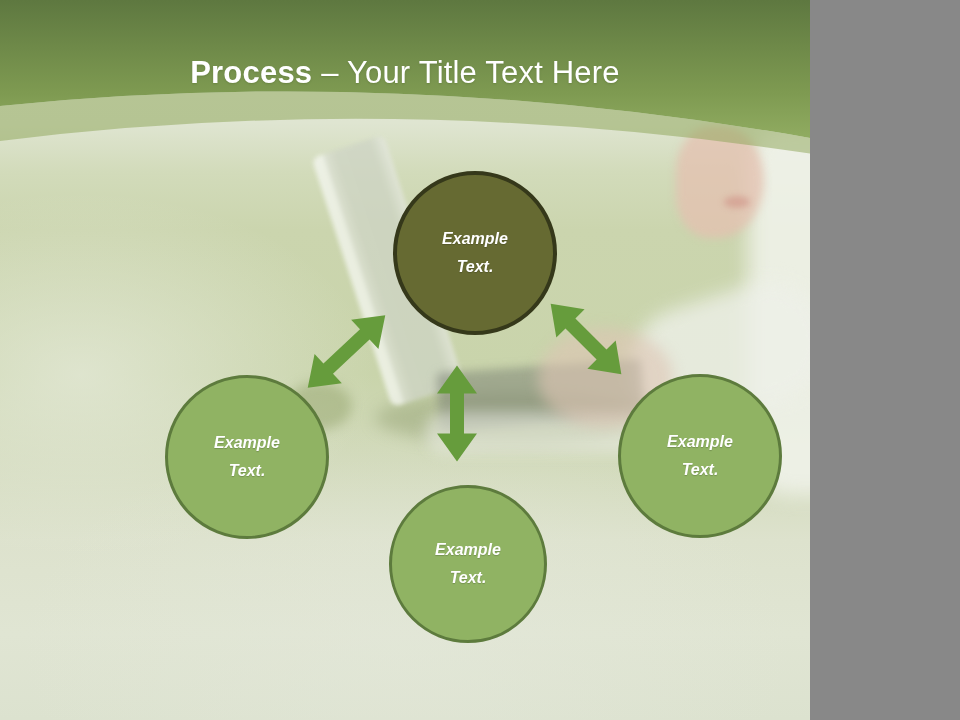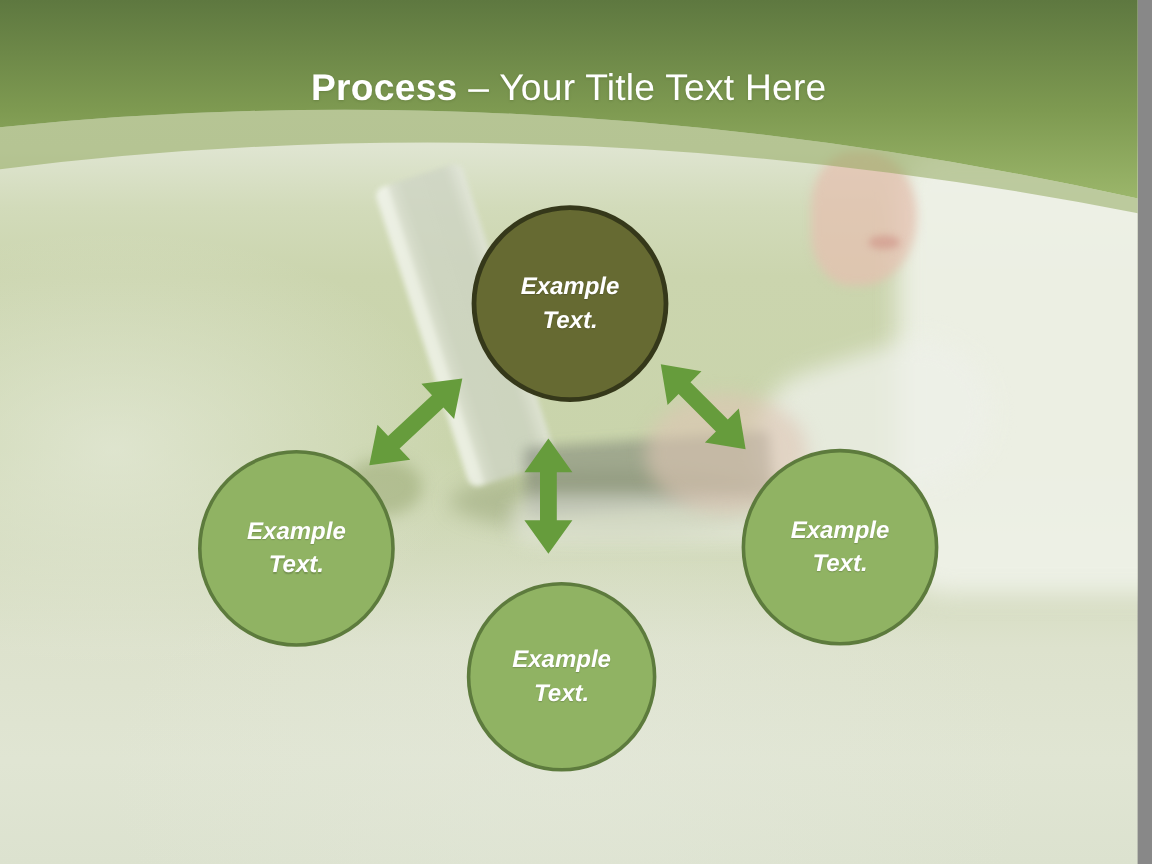--- a/index.html
+++ b/index.html
@@ -1,17 +1,17 @@
 <!DOCTYPE html>
 <html><head>
 <meta charset="utf-8">
 <style>
   html,body{margin:0;padding:0;background:#888;}
   .slide{
-    position:relative; width:948px; height:720px; overflow:hidden;
+    position:relative; width:810px; height:720px; overflow:hidden;
     font-family:"Liberation Sans", sans-serif;
     background:
       radial-gradient(420px 260px at 10% 52%, rgba(236,239,229,0.6), rgba(236,239,229,0) 70%),
       radial-gradient(520px 300px at 50% 90%, rgba(228,232,219,0.5), rgba(228,232,219,0) 75%),
       linear-gradient(180deg,#e3e8d7 0%,#dfe5d1 17%,#d2dbba 24%,#cbd5ae 32%,#c9d4ab 52%,#d2dabb 64%,#dde2cd 75%,#e0e5d3 88%,#dce2cf 100%);
   }
   
   .photo{position:absolute; inset:0;}
   .photo div{position:absolute;}
   .ph-shadow{left:375px; top:392px; width:270px; height:52px; background:rgba(125,140,92,0.35); border-radius:50%; filter:blur(8px);}
@@ -31,21 +31,21 @@
   .title{position:absolute; top:55px; left:0; width:100%; text-align:center;
     color:#fff; font-size:31px; letter-spacing:0.2px; text-shadow:0 1px 2px rgba(60,80,30,0.25);}
   .t-lead{font-weight:700;}
   .t-rest{font-weight:400; margin-left:9px;}
   
   .arrows{position:absolute; left:0; top:0; pointer-events:none;}
   
   .circle{position:absolute; box-sizing:border-box; border-radius:50%;
     display:flex; flex-direction:column; align-items:center; justify-content:center;
     text-align:center; color:#fff; font-style:italic; font-weight:700;
-    font-size:20px; line-height:28px; text-shadow:0 1px 1px rgba(0,0,0,0.18);}
+    font-size:16px; line-height:28px; text-shadow:0 1px 1px rgba(0,0,0,0.18);}
   .circle span{display:block;}
   .circle.dark{background:#666a32; border:4px solid #35381a;}
   .circle.light{background:#90b363; border:3px solid #5d7b3d;}
   .c-top{left:393px; top:171px; width:164px; height:164px;}
   .c-left{left:165px; top:375px; width:164px; height:164px;}
   .c-right{left:618px; top:374px; width:164px; height:164px;}
   .c-bottom{left:389px; top:485px; width:158px; height:158px;}
 </style>
 </head>
 <body>

